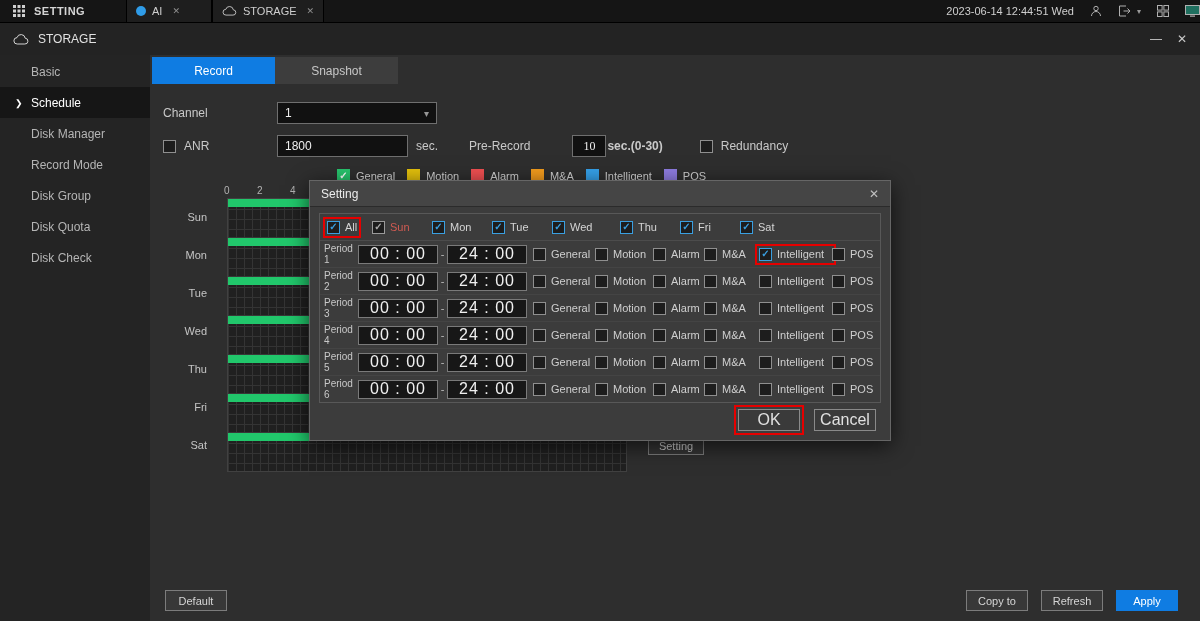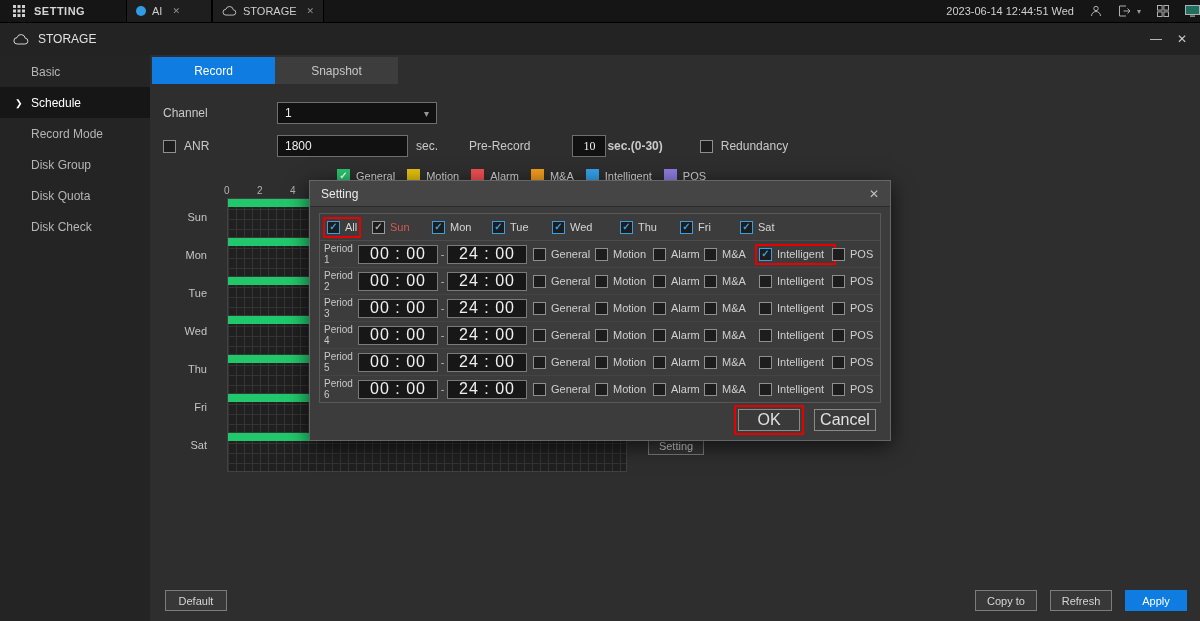--- a/index.html
+++ b/index.html
@@ -83,21 +83,21 @@
   .band{height:38px;position:relative;border-bottom:1px solid #373737;
         background-image:repeating-linear-gradient(to right,#343434 0 1px,transparent 1px 8px),
                          repeating-linear-gradient(to bottom,#343434 0 1px,transparent 1px 10px);}
   .band:last-child{border-bottom:none;}
   .bar{position:absolute;left:0;top:0;height:8px;width:100%;}
   .setting-btn{position:absolute;left:498px;top:382px;width:56px;height:18px;background:#353535;
                border:1px solid #7a7a7a;color:#cfcfcf;font-size:11px;display:flex;
                align-items:center;justify-content:center;box-sizing:border-box;}
 
   
-  .footer{position:absolute;left:15px;right:13px;bottom:11px;display:flex;align-items:center;}
+  .footer{position:absolute;left:15px;right:22px;bottom:11px;display:flex;align-items:center;}
   .btn{min-width:62px;height:21px;box-sizing:border-box;background:#383838;border:1px solid #7c7c7c;
        color:#d5d5d5;font-size:11px;display:flex;align-items:center;justify-content:center;padding:0 8px;}
   .footer-right{margin-left:auto;display:flex;gap:13px;}
   .btn.primary{background:#0f7ce2;border-color:#0f7ce2;color:#fff;}
 
   
   .dialog{position:absolute;left:309px;top:180px;width:582px;height:261px;background:#3c3c3c;
           border:1px solid #666;box-shadow:0 5px 20px rgba(0,0,0,.65);z-index:20;box-sizing:border-box;}
   .dlg-title{height:25px;background:#454545;border-bottom:1px solid #2b2b2b;display:flex;
              align-items:center;padding:0 11px;font-size:12px;color:#ececec;}
@@ -202,20 +202,24 @@
         <div class="side-item " data-interactable="true">
        <span class="side-arrow" data-interactable="false"></span>
        <span data-interactable="false">Basic</span>
      </div>
         <div class="side-item active" data-interactable="true">
        <span class="side-arrow" data-interactable="false">❯</span>
        <span data-interactable="false">Schedule</span>
      </div>
         <div class="side-item " data-interactable="true">
        <span class="side-arrow" data-interactable="false"></span>
+       <span data-interactable="false">Disk Manager</span>
+     </div>
+        <div class="side-item " data-interactable="true">
+       <span class="side-arrow" data-interactable="false"></span>
        <span data-interactable="false">Record Mode</span>
      </div>
         <div class="side-item " data-interactable="true">
        <span class="side-arrow" data-interactable="false"></span>
        <span data-interactable="false">Disk Group</span>
      </div>
         <div class="side-item " data-interactable="true">
        <span class="side-arrow" data-interactable="false"></span>
        <span data-interactable="false">Disk Quota</span>
      </div>

